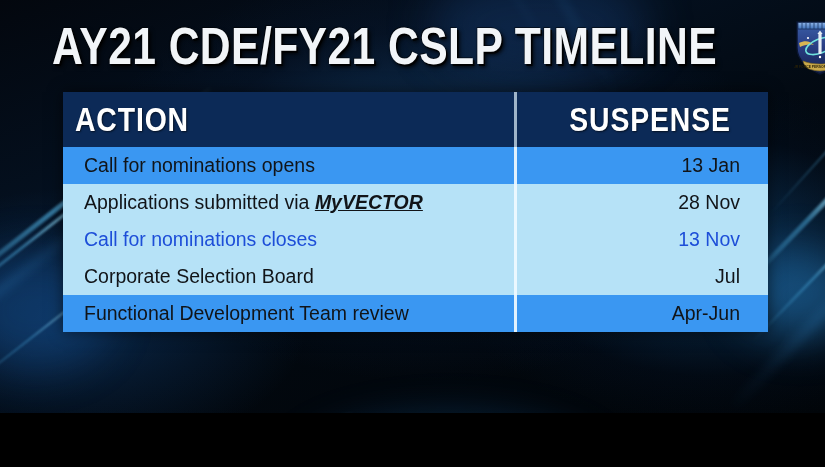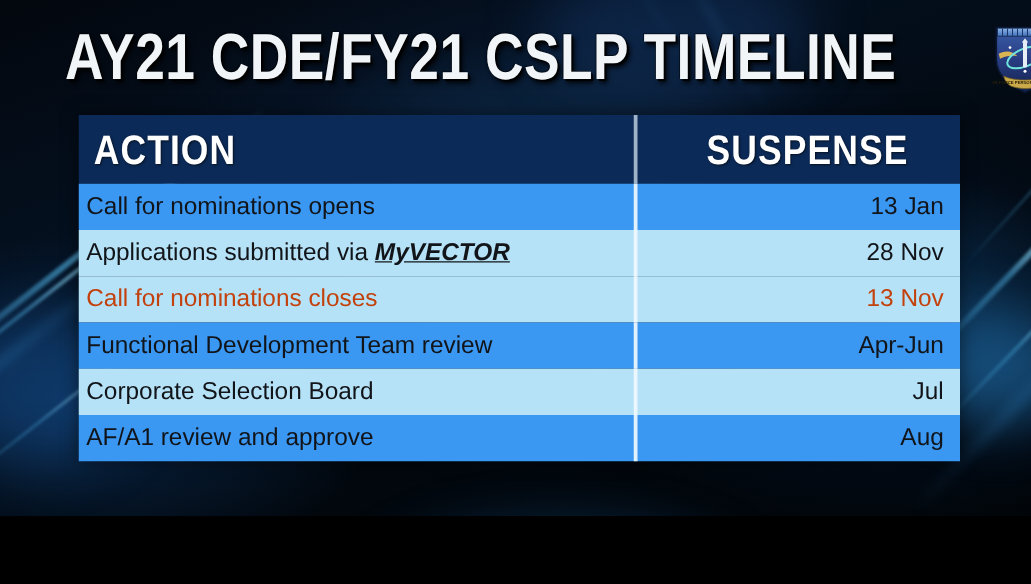--- a/index.html
+++ b/index.html
@@ -121,26 +121,26 @@
   }
   .hdr-cell-suspense .hdr-label { transform-origin: right center; }
 
   .row td {
     height: 37px;
     vertical-align: middle;
     font-size: 19.5px;
     color: #111418;
     white-space: nowrap;
   }
-  .row .c-action   { text-align: left;  padding-left: 6px; }
-  .row .c-suspense { text-align: right; padding-right: 13px; border-left: 3px solid rgba(240,250,255,0.92); }
+  .row .c-action   { text-align: left;  padding-left: 21px; }
+  .row .c-suspense { text-align: right; padding-right: 28px; border-left: 3px solid rgba(240,250,255,0.92); }
   .row.dark  td { background: #3a97f2; }
   .row.light td { background: #b6e2f7; }
   .row.accent .c-action,
-  .row.accent .c-suspense { color: #c2410c; }
+  .row.accent .c-suspense { color: #1d4ed8; }
 
   .myvector { font-style: italic; font-weight: 700; text-decoration: underline; }
 </style>
 </head>
 <body>
 
 <div id="stage">
 
   <div class="bg-layer">
     <div class="glow g4"></div>
@@ -228,28 +228,24 @@
           <td class="c-suspense">13 Jan</td>
         </tr>
         <tr class="row light">
           <td class="c-action">Applications submitted via <span class="myvector">MyVECTOR</span></td>
           <td class="c-suspense">28 Nov</td>
         </tr>
         <tr class="row light accent">
           <td class="c-action">Call for nominations closes</td>
           <td class="c-suspense">13 Nov</td>
         </tr>
+        <tr class="row light">
+          <td class="c-action">Corporate Selection Board</td>
+          <td class="c-suspense">Jul</td>
+        </tr>
         <tr class="row dark">
           <td class="c-action">Functional Development Team review</td>
           <td class="c-suspense">Apr-Jun</td>
         </tr>
-        <tr class="row light">
-          <td class="c-action">Corporate Selection Board</td>
-          <td class="c-suspense">Jul</td>
-        </tr>
-        <tr class="row dark">
-          <td class="c-action">AF/A1 review and approve</td>
-          <td class="c-suspense">Aug</td>
-        </tr>
       </tbody>
   </table>
 
 </div>
 
 </body></html>

